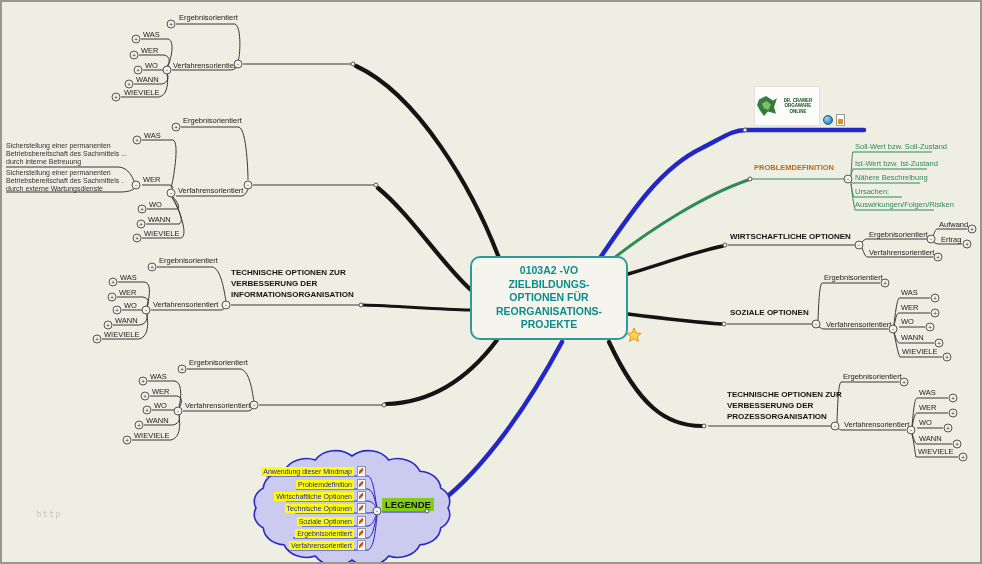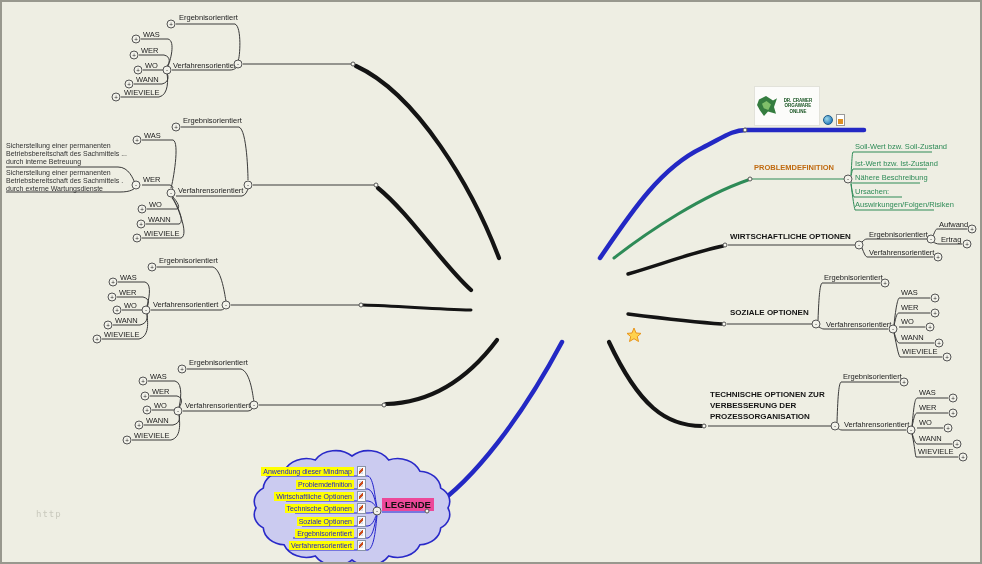--- a/index.html
+++ b/index.html
@@ -21,21 +21,21 @@
       background:#f6f6ef;transform:translate(-50%,-50%);box-sizing:border-box;}
   .center{position:absolute;z-index:3;left:468px;top:254px;width:158px;height:84px;
       border:2px solid #2f9a9a;border-radius:10px;background:#f5f5ee;
       display:flex;flex-direction:column;justify-content:center;align-items:center;
       font:bold 10.5px/1.28 "Liberation Sans",sans-serif;color:#0d8c8c;text-align:center;box-sizing:border-box;}
   .litem{position:absolute;z-index:3;right:614px;display:flex;align-items:center;}
   .ltxt{background:#ffff00;color:#2020cc;font:7px/1.35 "Liberation Sans",sans-serif;padding:0 2px;white-space:nowrap;}
   .nicon{width:7px;height:9px;background:#fdfdfd;border:1px solid #8893a8;display:inline-block;position:relative;margin-left:3px;}
   .nicon::after{content:"";position:absolute;left:1px;top:1px;width:4px;height:6px;
       background:linear-gradient(135deg,#d8dce6 38%,#cc4a1a 38%,#cc4a1a 62%,#d8dce6 62%);}
-  .ltitle{position:absolute;z-index:3;left:380px;top:496px;background:#ec4899;color:#111;
+  .ltitle{position:absolute;z-index:3;left:380px;top:496px;background:#84cc16;color:#111;
       font:bold 9.5px/1.2 "Liberation Sans",sans-serif;padding:1px 3px;}
   .logo{position:absolute;z-index:3;left:752px;top:84px;width:66px;height:40px;background:#fcfcfa;
       border:1px solid #e2e2da;display:flex;align-items:center;gap:2px;padding:2px;box-sizing:border-box;}
   .blob{position:relative;width:20px;height:22px;flex:none;}
   .blob::before{content:"";position:absolute;inset:0;background:#357d3f;
       clip-path:polygon(10% 20%,45% 5%,80% 25%,100% 15%,85% 55%,95% 85%,55% 75%,35% 95%,15% 70%,0 45%);}
   .blob::after{content:"";position:absolute;left:5px;top:6px;width:9px;height:9px;background:#7fbf6a;
       clip-path:polygon(0 30%,50% 0,100% 40%,70% 100%,20% 80%);}
   .logotxt{font:bold 4.5px/1.25 "Liberation Sans",sans-serif;color:#14521f;text-align:center;flex:1;}
   .globe{position:absolute;z-index:3;left:821px;top:113px;width:10px;height:10px;border-radius:50%;
@@ -151,20 +151,27 @@
     <path d="M293,511 H366 C370,511 372,510 374,510"></path>
     <path d="M300,524 H366 C372,523 373,514 375,512"></path>
     <path d="M291,536 H366 C372,534 373,518 375,513"></path>
     <path d="M286,548 H366 C373,546 374,520 375,514"></path>
     <path d="M380,510 H423"></path>
   </g>
 
   <path d="M632,326 L634,331 L639,331.4 L635.3,334.6 L636.5,339.5 L632,336.7 L627.5,339.5 L628.7,334.6 L625,331.4 L630,331 Z" fill="#ffd24d" stroke="#e8941a" stroke-width="1"></path>
 </svg>
 
+<div class="center">
+  <div>0103A2 -VO</div>
+  <div>ZIELBILDUNGS-</div>
+  <div>OPTIONEN FÜR</div>
+  <div>REORGANISATIONS-</div>
+  <div>PROJEKTE</div>
+</div>
 
 <div class="s" style="left:177px;top:11px">Ergebnisorientiert</div>
 <div class="s" style="left:171px;top:59px">Verfahrensorientiert</div>
 <div class="s" style="left:141px;top:28px">WAS</div>
 <div class="s" style="left:139px;top:44px">WER</div>
 <div class="s" style="left:143px;top:59px">WO</div>
 <div class="s" style="left:134px;top:73px">WANN</div>
 <div class="s" style="left:122px;top:86px">WIEVIELE</div>
 <span class="pm minus" style="left:236px;top:62px"></span>
 <span class="pm plus" style="left:169px;top:22px"></span>
@@ -188,20 +195,21 @@
 <span class="pm minus" style="left:246px;top:183px"></span>
 <span class="pm plus" style="left:174px;top:125px"></span>
 <span class="pm minus" style="left:169px;top:191px"></span>
 <span class="pm minus" style="left:134px;top:183px"></span>
 <span class="pm plus" style="left:135px;top:138px"></span>
 <span class="pm plus" style="left:140px;top:207px"></span>
 <span class="pm plus" style="left:139px;top:222px"></span>
 <span class="pm plus" style="left:135px;top:236px"></span>
 <span class="jdot" style="left:374px;top:183px"></span>
 
+<div class="t" style="left:229px;top:266px;width:132px">TECHNISCHE OPTIONEN ZUR VERBESSERUNG DER INFORMATIONSORGANISATION</div>
 <div class="s" style="left:157px;top:254px">Ergebnisorientiert</div>
 <div class="s" style="left:151px;top:298px">Verfahrensorientiert</div>
 <div class="s" style="left:118px;top:271px">WAS</div>
 <div class="s" style="left:117px;top:286px">WER</div>
 <div class="s" style="left:122px;top:299px">WO</div>
 <div class="s" style="left:113px;top:314px">WANN</div>
 <div class="s" style="left:102px;top:328px">WIEVIELE</div>
 <span class="pm minus" style="left:224px;top:303px"></span>
 <span class="pm plus" style="left:150px;top:265px"></span>
 <span class="pm minus" style="left:144px;top:308px"></span>
@@ -261,21 +269,21 @@
 <span class="pm minus" style="left:814px;top:322px"></span>
 <span class="pm plus" style="left:883px;top:281px"></span>
 <span class="pm minus" style="left:891px;top:327px"></span>
 <span class="pm plus" style="left:933px;top:296px"></span>
 <span class="pm plus" style="left:933px;top:311px"></span>
 <span class="pm plus" style="left:928px;top:325px"></span>
 <span class="pm plus" style="left:937px;top:341px"></span>
 <span class="pm plus" style="left:945px;top:355px"></span>
 <span class="jdot" style="left:722px;top:322px"></span>
 
-<div class="t" style="left:708px;top:388px;width:128px">TECHNISCHE OPTIONEN ZUR VERBESSERUNG DER PROZESSORGANISATION</div>
+<div class="t" style="left:725px;top:388px;width:128px">TECHNISCHE OPTIONEN ZUR VERBESSERUNG DER PROZESSORGANISATION</div>
 <div class="s" style="left:841px;top:370px">Ergebnisorientiert</div>
 <div class="s" style="left:842px;top:418px">Verfahrensorientiert</div>
 <div class="s" style="left:917px;top:386px">WAS</div>
 <div class="s" style="left:917px;top:401px">WER</div>
 <div class="s" style="left:917px;top:416px">WO</div>
 <div class="s" style="left:917px;top:432px">WANN</div>
 <div class="s" style="left:916px;top:445px">WIEVIELE</div>
 <span class="pm minus" style="left:833px;top:424px"></span>
 <span class="pm plus" style="left:902px;top:380px"></span>
 <span class="pm minus" style="left:909px;top:428px"></span>

